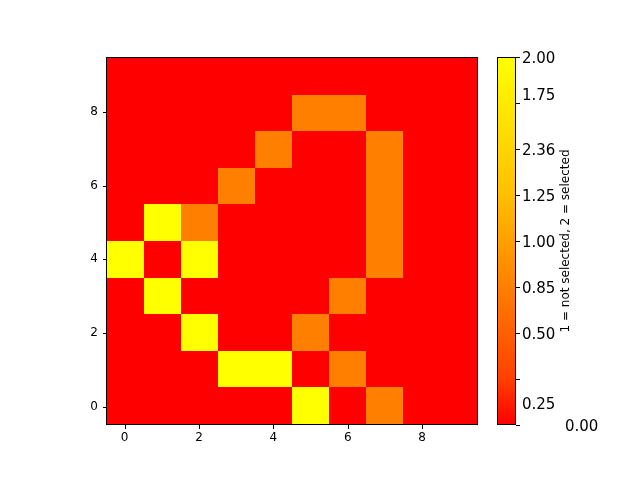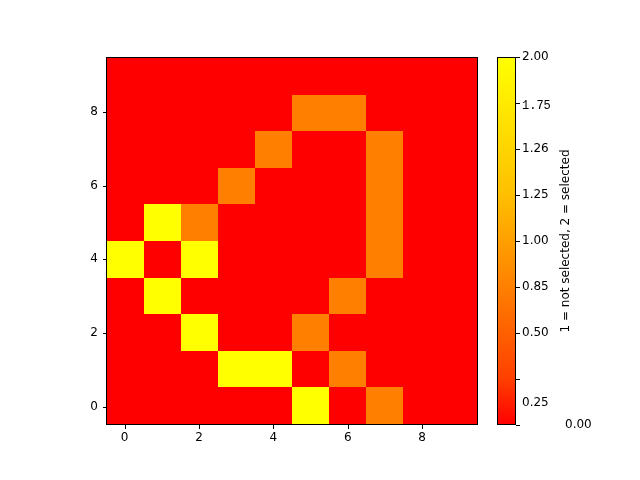--- a/index.html
+++ b/index.html
@@ -50,21 +50,21 @@
   
   #cbar{
     position:absolute;left:497px;top:57px;width:19px;height:368px;
     box-sizing:border-box;border:1px solid #000000;
     background:linear-gradient(to top,#ff0000 0%,#ff4000 12.5%,#ff8000 37.5%,#ffbf00 62.5%,#ffff00 100%);
   }
   .cbtick-mark{
     position:absolute;left:516px;width:3.5px;height:1px;background:#000000;
   }
   .cbtick-label{
-    position:absolute;left:522px;font-size:12px;color:#000000;margin-top:-8px;
+    position:absolute;left:522px;font-size:15px;color:#000000;margin-top:-8px;
     white-space:nowrap;
     text-align:center;
   }
   #cbar-label{
     position:absolute;left:556px;top:57px;height:368px;width:18px;
     display:flex;align-items:center;justify-content:center;
   }
   #cbar-label span{
     font-size:12px;color:#000000;white-space:nowrap;
     transform:rotate(-90deg);transform-origin:center center;
@@ -214,23 +214,23 @@
       <div class="cbtick-label" style="top: 379px; margin-top: 16px;">0.25</div>
       <div class="cbtick-mark" style="top: 333px;"></div>
       <div class="cbtick-label" style="top: 333px;">0.50</div>
       <div class="cbtick-mark" style="top: 287px;"></div>
       <div class="cbtick-label" style="top: 287px;">0.85</div>
       <div class="cbtick-mark" style="top: 241px;"></div>
       <div class="cbtick-label" style="top: 241px;">1.00</div>
       <div class="cbtick-mark" style="top: 195px;"></div>
       <div class="cbtick-label" style="top: 195px;">1.25</div>
       <div class="cbtick-mark" style="top: 149px;"></div>
-      <div class="cbtick-label" style="top: 149px;">1.26</div>
+      <div class="cbtick-label" style="top: 149px;">2.36</div>
       <div class="cbtick-mark" style="top: 103px;"></div>
-      <div class="cbtick-label" style="top: 107px; font-family: Liberation Mono, monospace;">1.75</div>
+      <div class="cbtick-label" style="top: 94px;">1.75</div>
       <div class="cbtick-mark" style="top: 57px;"></div>
       <div class="cbtick-label" style="top: 57px;">2.00</div>
     </div>
   <div id="cbar-label">
     <span>1 = not selected, 2 = selected</span>
   </div>
 
 </div>
 
 </body></html>

